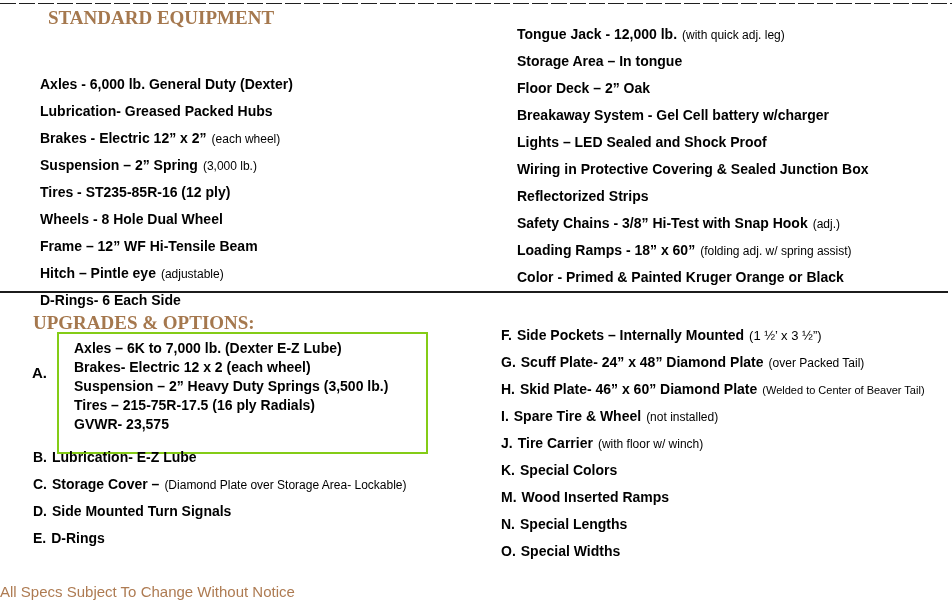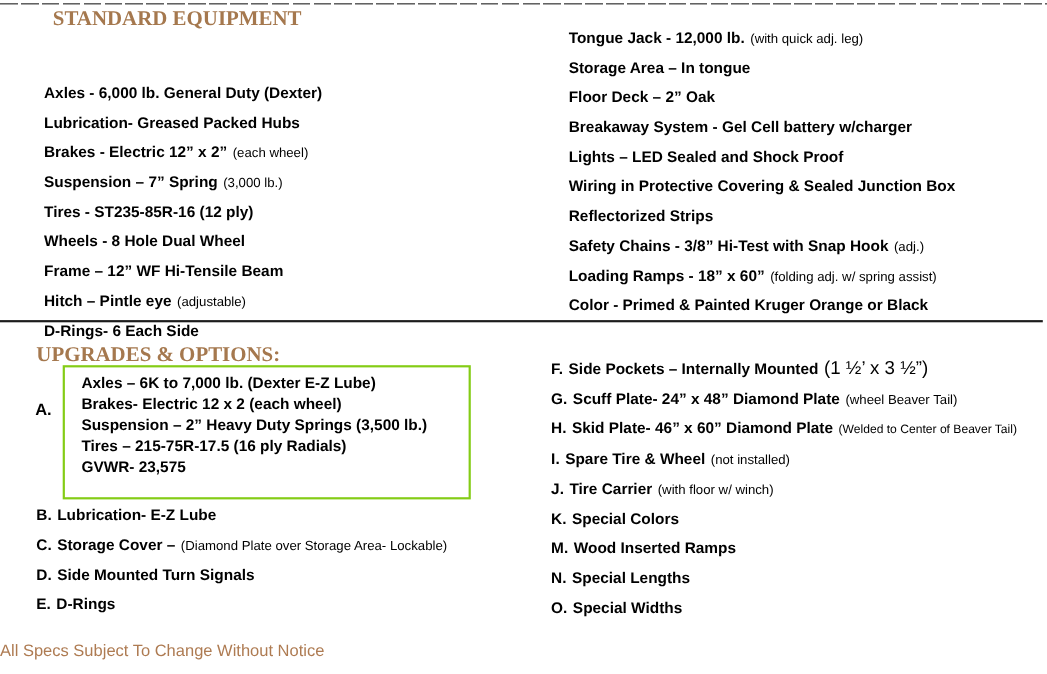--- a/index.html
+++ b/index.html
@@ -17,25 +17,25 @@
   .section-title{
     position:absolute;color:#A5784E;font-weight:bold;font-size:19px;white-space:nowrap;font-family:Liberation Serif, serif;
   }
   .std-title{left:48px;top:7px;}
   .upg-title{left:33px;top:312px;text-align:right;}
   .list{position:absolute;}
   .row{line-height:26px;white-space:nowrap;}
   .main{font-size:14px;font-weight:bold;}
   .letter{font-size:14px;font-weight:bold;margin-right:5px;}
   .note{font-size:12px;font-weight:normal;margin-left:5px;}
-  .note.light{font-weight:normal;font-size:17px;}
+  .note.light{font-weight:normal;font-size:13px;}
   .note.tiny{font-size:11px;}
   .std-left{left:40px;top:32px;margin-top:39px;}
   .std-right{left:517px;top:21px;}
-  .opt-left{left:33px;top:455px;}
+  .opt-left{left:33px;top:444px;}
   .opt-right{left:501px;top:322px;}
   .box-a{
     position:absolute;left:57px;top:332px;width:371px;height:122px;
     border:2px solid #84cc16;box-sizing:border-box;padding:5px 0 0 15px;
   }
   .box-a .box-line{line-height:19px;font-size:14px;font-weight:bold;white-space:nowrap;}
   .box-a-label{
     position:absolute;left:32px;top:364px;font-size:15px;font-weight:bold;
   }
   .footer{
@@ -49,21 +49,21 @@
 <div class="page">
 
   <div class="rule-top"></div>
 
   <div class="section-title std-title">STANDARD EQUIPMENT</div>
 
   <div class="list std-left">
     <div class="row"><span class="main">Axles - 6,000 lb. General Duty (Dexter)</span><span class="note"></span></div>
     <div class="row"><span class="main">Lubrication- Greased Packed Hubs</span><span class="note"></span></div>
     <div class="row"><span class="main">Brakes - Electric 12” x 2”</span><span class="note">(each wheel)</span></div>
-    <div class="row"><span class="main">Suspension – 7” Spring</span><span class="note">(3,000 lb.)</span></div>
+    <div class="row"><span class="main">Suspension – 2” Spring</span><span class="note">(3,000 lb.)</span></div>
     <div class="row"><span class="main">Tires - ST235-85R-16 (12 ply)</span><span class="note"></span></div>
     <div class="row"><span class="main">Wheels - 8 Hole Dual Wheel</span><span class="note"></span></div>
     <div class="row"><span class="main">Frame – 12” WF Hi-Tensile Beam</span><span class="note"></span></div>
     <div class="row"><span class="main">Hitch – Pintle eye</span><span class="note">(adjustable)</span></div>
     <div class="row"><span class="main">D-Rings- 6 Each Side</span><span class="note"></span></div>
   </div>
 
   <div class="list std-right">
     <div class="row"><span class="main">Tongue Jack - 12,000 lb.</span><span class="note">(with quick adj. leg)</span></div>
     <div class="row"><span class="main">Storage Area – In tongue</span><span class="note"></span></div>
@@ -93,21 +93,21 @@
 
   <div class="list opt-left">
     <div class="row"><span class="letter">B.</span><span class="main">Lubrication- E-Z Lube</span><span class="note"></span></div>
     <div class="row"><span class="letter">C.</span><span class="main">Storage Cover –</span><span class="note">(Diamond Plate over Storage Area- Lockable)</span></div>
     <div class="row"><span class="letter">D.</span><span class="main">Side Mounted Turn Signals</span><span class="note"></span></div>
     <div class="row"><span class="letter">E.</span><span class="main">D-Rings</span><span class="note"></span></div>
   </div>
 
   <div class="list opt-right">
     <div class="row"><span class="letter">F.</span><span class="main">Side Pockets – Internally Mounted</span><span class="note light">(1 ½’ x 3 ½”)</span></div>
-    <div class="row"><span class="letter">G.</span><span class="main">Scuff Plate- 24” x 48” Diamond Plate</span><span class="note">(wheel Beaver Tail)</span></div>
+    <div class="row"><span class="letter">G.</span><span class="main">Scuff Plate- 24” x 48” Diamond Plate</span><span class="note">(over Packed Tail)</span></div>
     <div class="row"><span class="letter">H.</span><span class="main">Skid Plate- 46” x 60” Diamond Plate</span><span class="note tiny">(Welded to Center of Beaver Tail)</span></div>
     <div class="row"><span class="letter">I.</span><span class="main">Spare Tire &amp; Wheel</span><span class="note">(not installed)</span></div>
     <div class="row"><span class="letter">J.</span><span class="main">Tire Carrier</span><span class="note">(with floor w/ winch)</span></div>
     <div class="row"><span class="letter">K.</span><span class="main">Special Colors</span><span class="note"></span></div>
     <div class="row"><span class="letter">M.</span><span class="main">Wood Inserted Ramps</span><span class="note"></span></div>
     <div class="row"><span class="letter">N.</span><span class="main">Special Lengths</span><span class="note"></span></div>
     <div class="row"><span class="letter">O.</span><span class="main">Special Widths</span><span class="note"></span></div>
   </div>
 
   <div class="footer">All Specs Subject To Change Without Notice</div>

